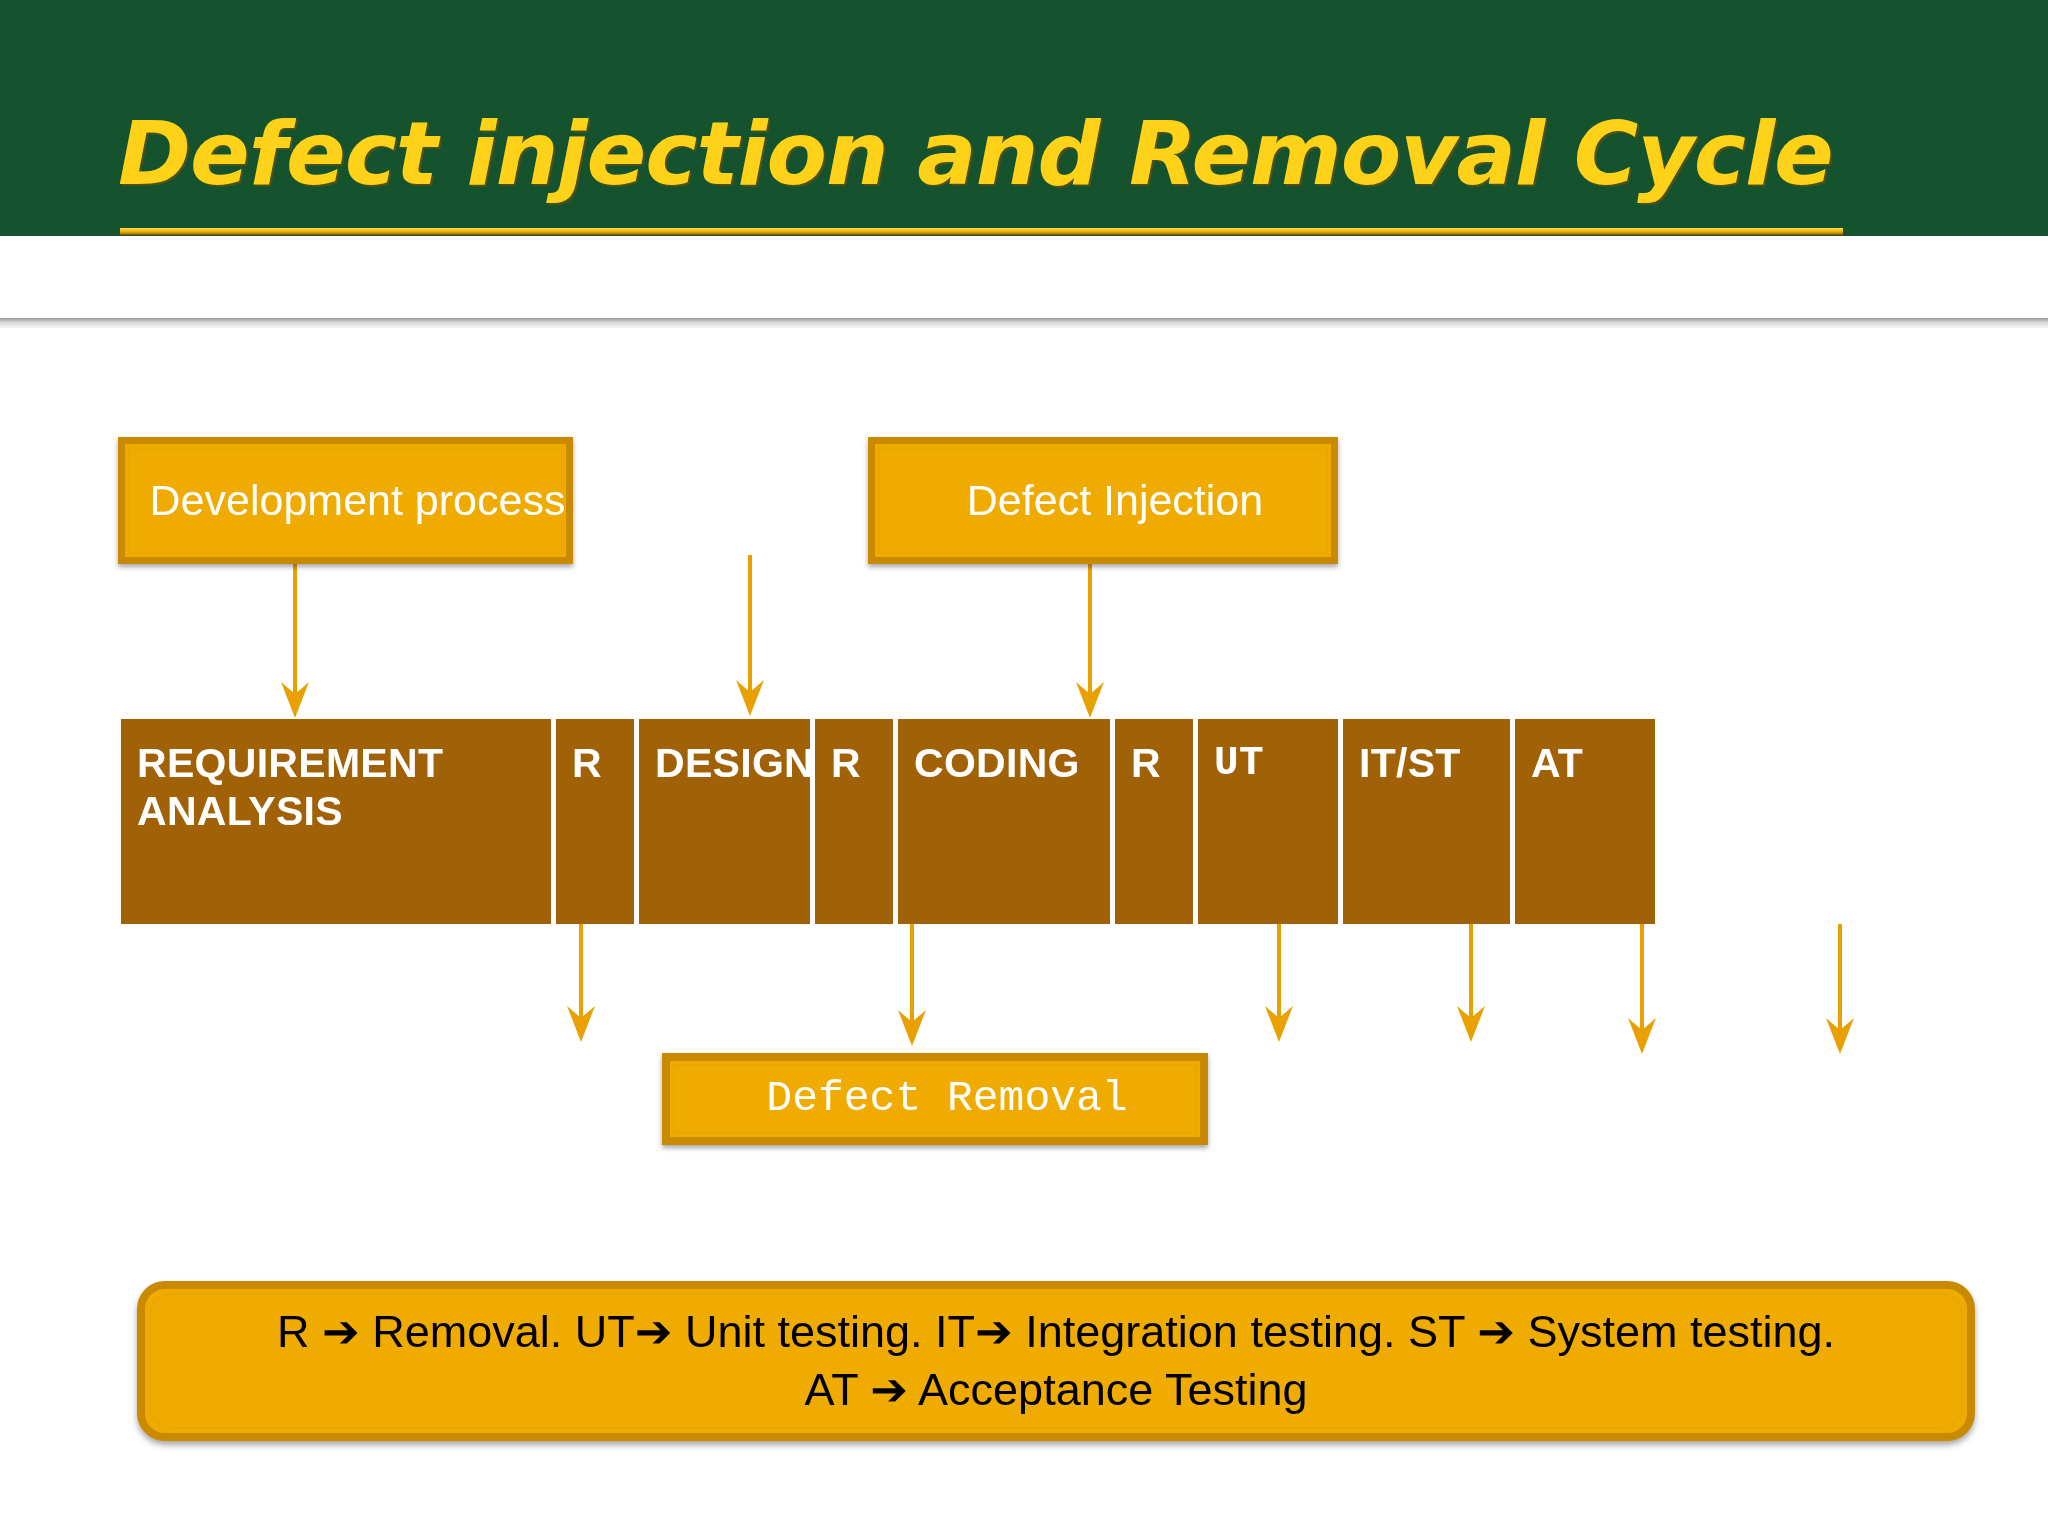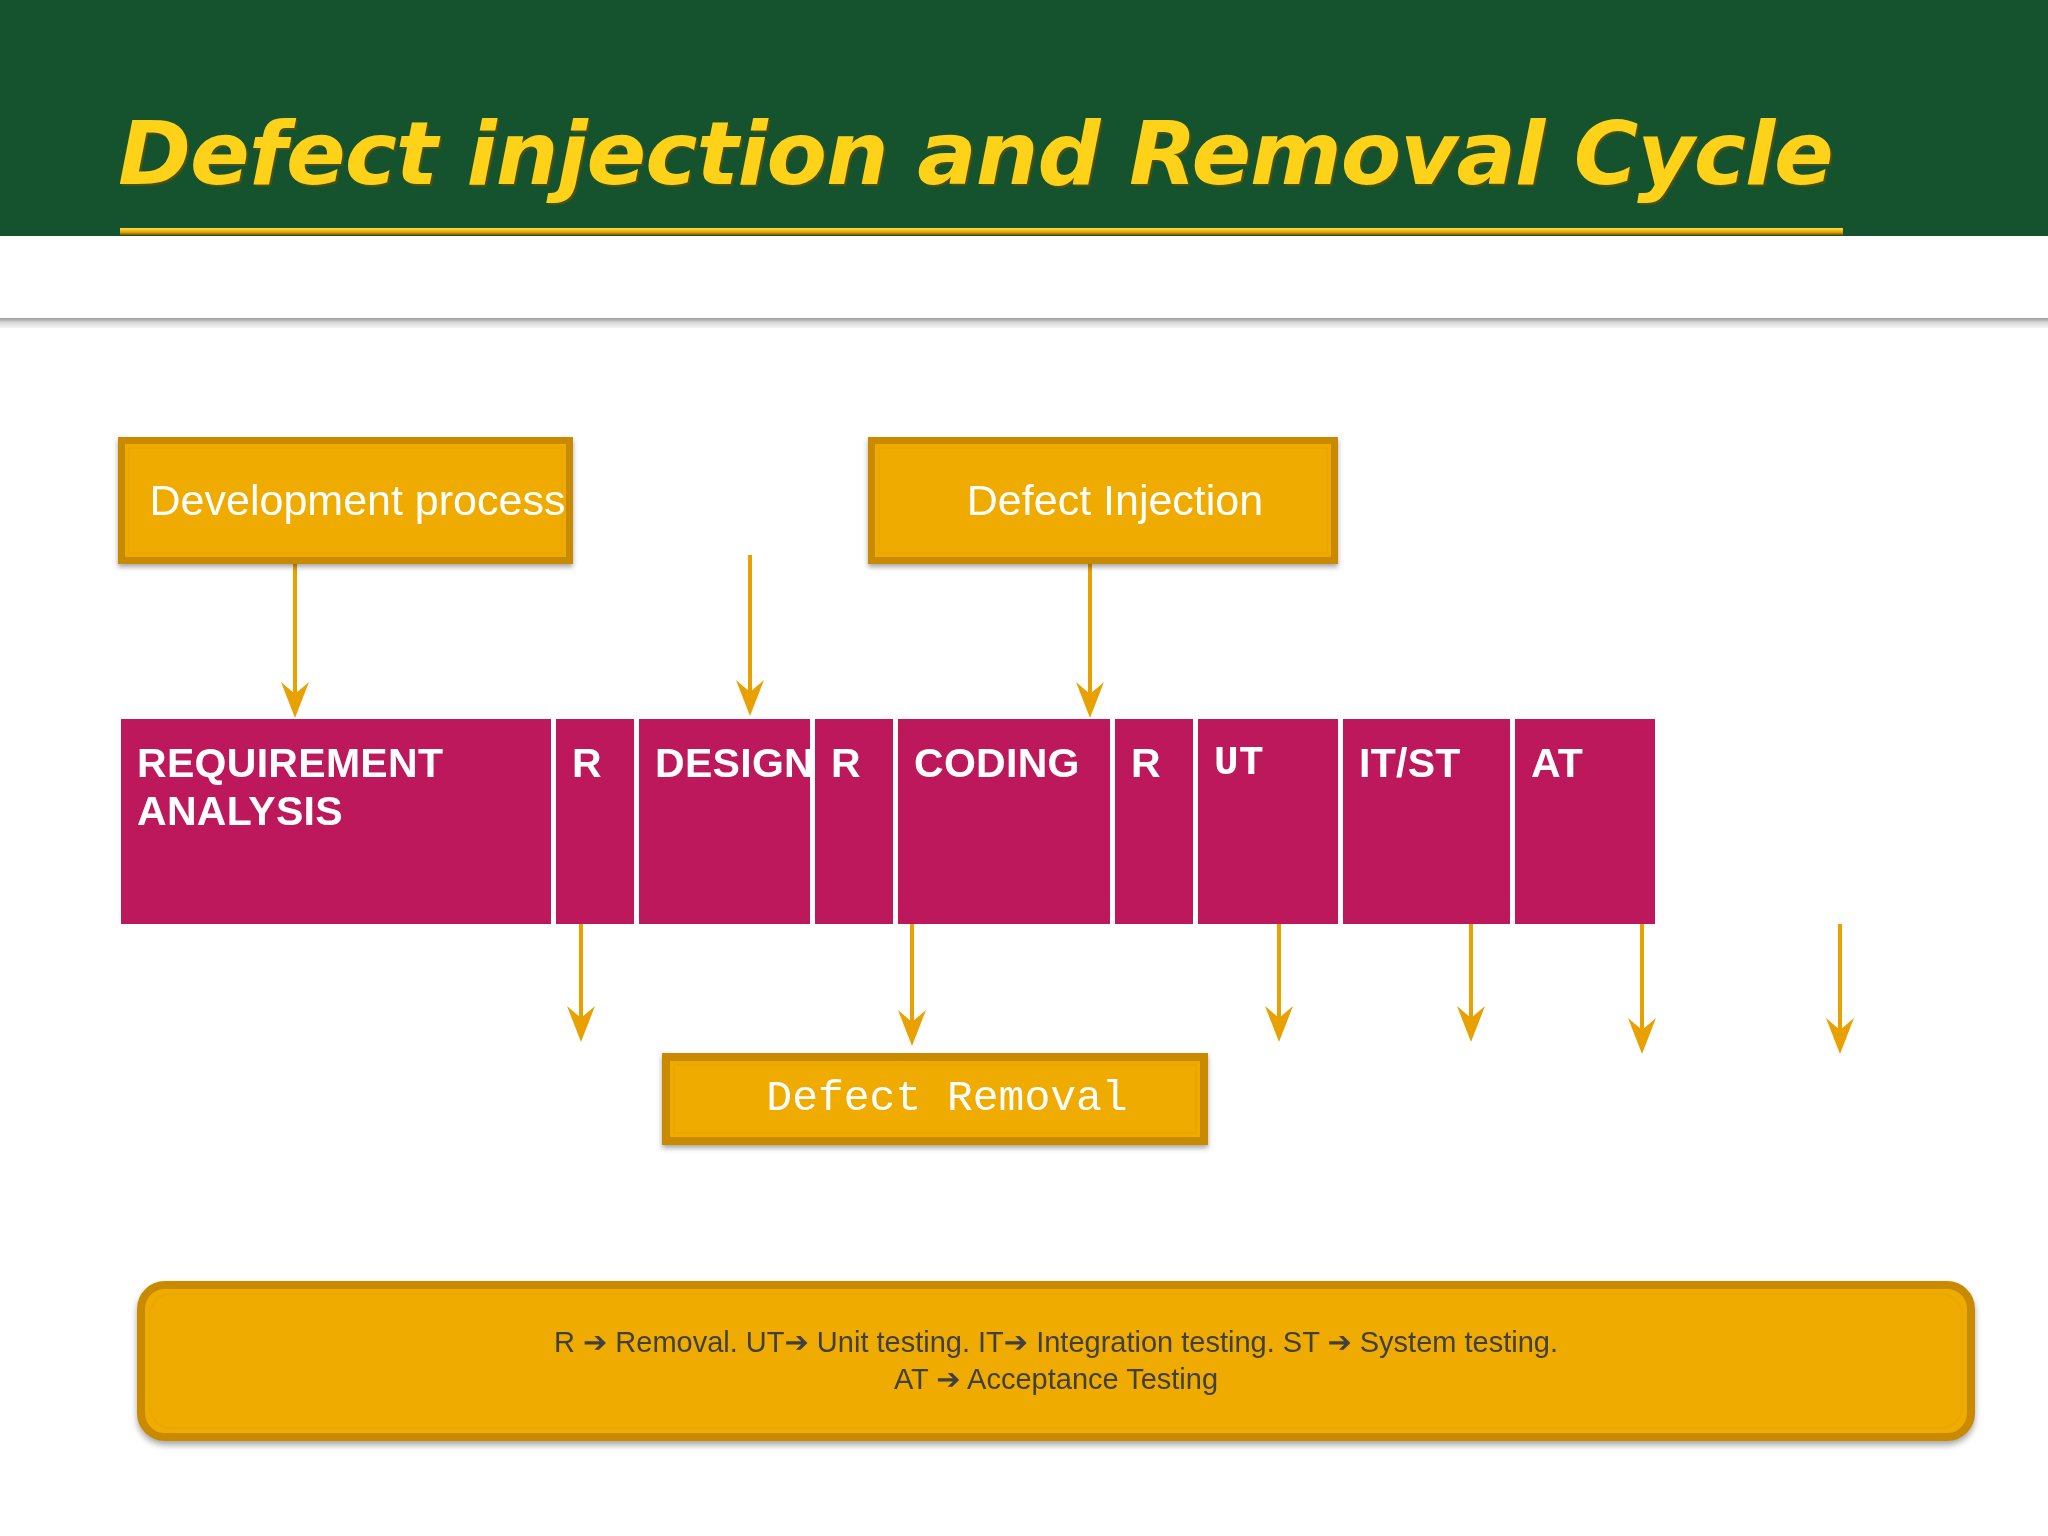--- a/index.html
+++ b/index.html
@@ -110,38 +110,38 @@
     content: "";
     position: absolute;
     left: 4px; top: 4px; right: 4px; bottom: 4px;
     border: 2px solid #E9A800;
     border-radius: 22px;
     pointer-events: none;
   }
   #legend-text {
     position: relative;
     z-index: 2;
-    color: #404040;
-    font-size: 29px;
+    color: #000000;
+    font-size: 45px;
     line-height: 1.28;
     text-align: center;
   }
 
   
   #phase-row {
     position: absolute;
     left: 121px;
     top: 719px;
     width: 1859px;
     height: 205px;
     display: flex;
     gap: 5px;
   }
   .phase-cell {
-    background: #be185d;
+    background: #a16207;
     color: #ffffff;
     font-weight: bold;
     font-size: 41px;
     line-height: 1.18;
     padding: 20px 0 0 16px;
     box-sizing: border-box;
     letter-spacing: 0.3px;
     overflow: hidden;
   }
 

